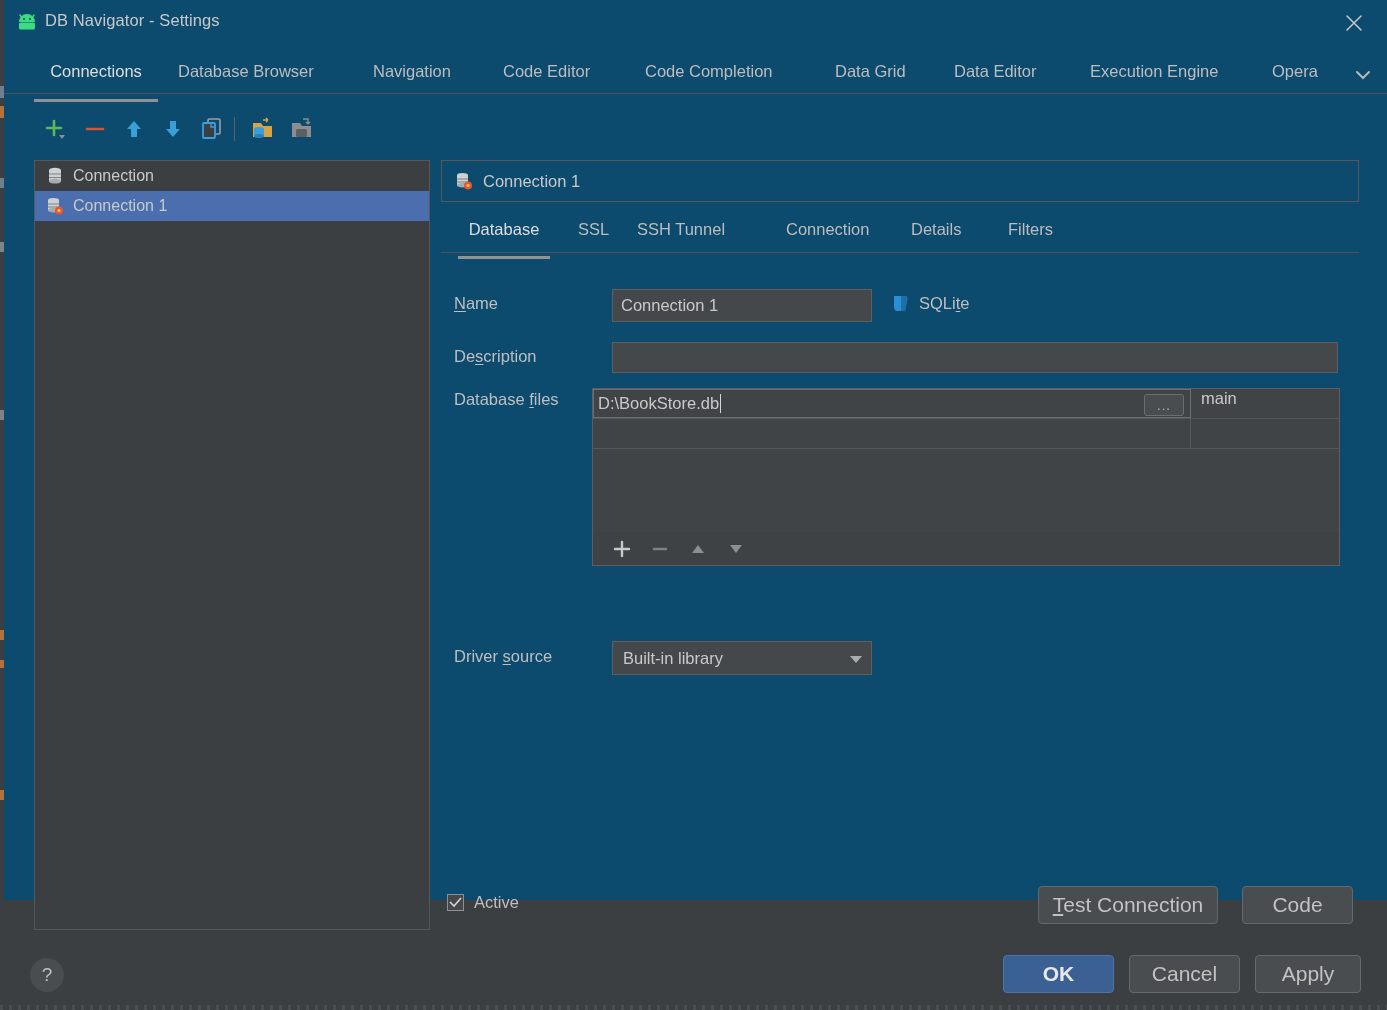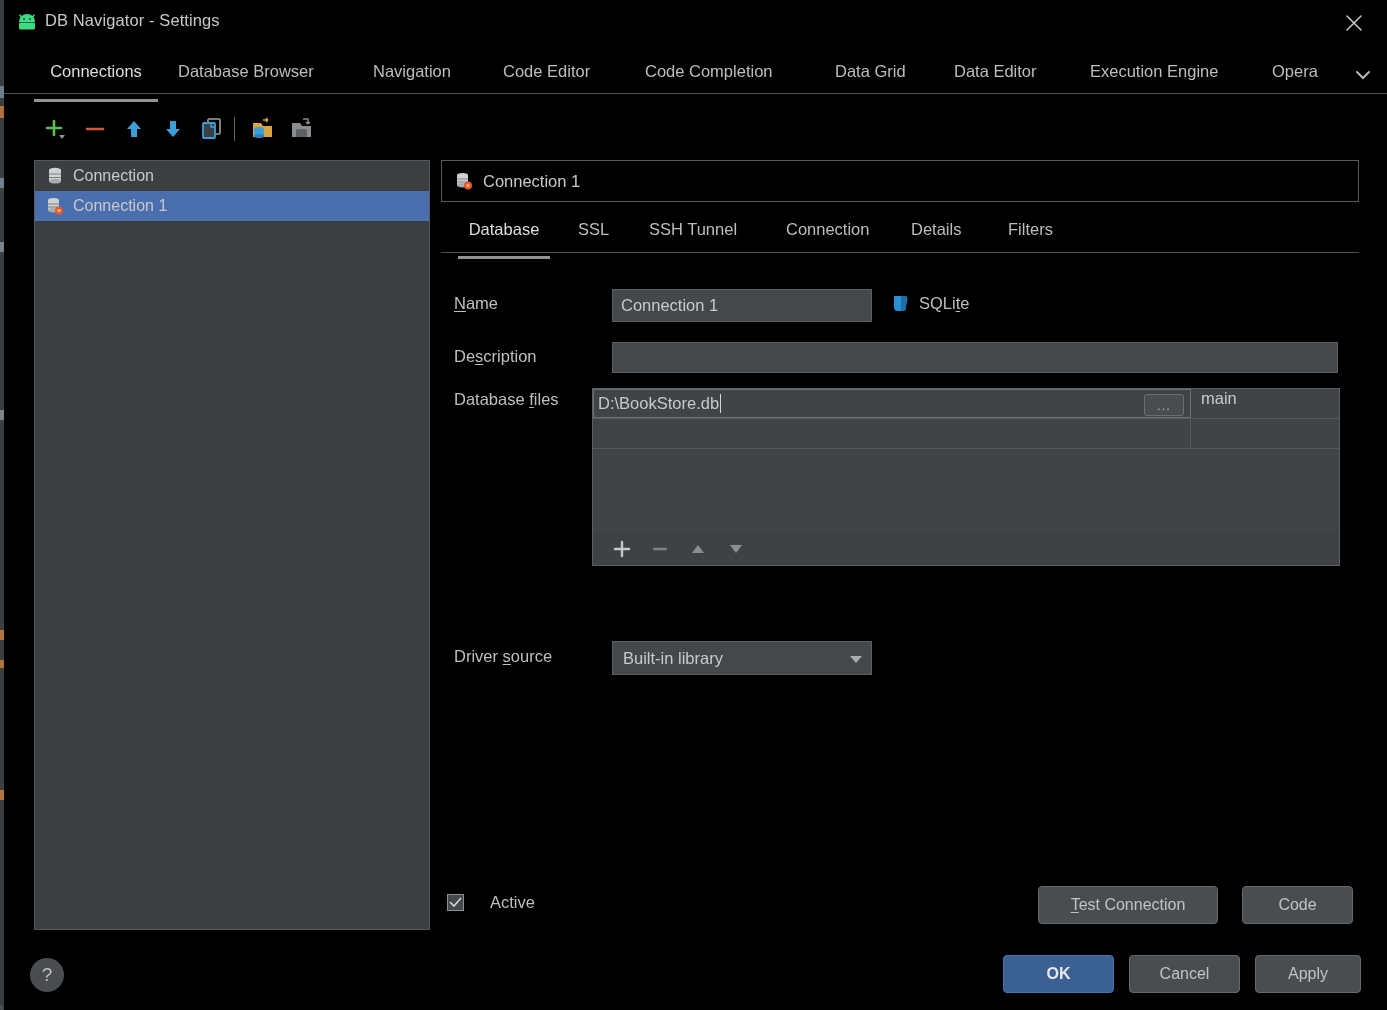--- a/index.html
+++ b/index.html
@@ -46,22 +46,22 @@
   .top-progress {
     position: absolute; left: 499px; top: 0px; width: 374px; height: 5px;
     background: #d6d6d6;
   }
   .top-progress .fill {
     height: 100%; width: 63px; background: #f5a623;
   }
 
   
   .window {
-    position: absolute; left: 4px; top: 0; width: 1383px; height: 1010px;
-    background: #000000;
+    position: absolute; left: 4px; top: 0; width: 1383px; height: 900px;
+    background: #0c4a6e;
   }
 
   
   .titlebar {
     position: absolute; left: 0; top: 0; width: 1383px; height: 46px;
   }
   .title-icon {
     position: absolute; left: 12px; top: 12px; width: 22px; height: 20px;
   }
   .title-text {
@@ -226,27 +226,27 @@
   .active-row {
     position: absolute; left: 443px; top: 893px;
     display: flex; align-items: center; cursor: pointer;
   }
   .checkbox {
     width: 17px; height: 17px; box-sizing: border-box;
     border: 1px solid #8d9194; background: #45484a;
     display: flex; align-items: center; justify-content: center;
     margin-right: 10px;
   }
-  .active-row .lbl { font-size: 16.5px; color: #bfbfbf; margin-left: 16px; }
+  .active-row .lbl { font-size: 16.5px; color: #bfbfbf; }
 
   
   .btn {
     position: absolute; box-sizing: border-box;
     background: #4a4d4f; border: 1px solid #646a6c; border-radius: 4px;
-    color: #c2c2c2; font-size: 16px;
+    color: #c2c2c2; font-size: 21px;
     font-family: "Liberation Sans", sans-serif;
     display: flex; align-items: center; justify-content: center;
     cursor: pointer;
   }
   .btn.primary {
     background: #3b6094; border-color: #4a74b0; color: #e8e8e8; font-weight: bold;
   }
 
   
   .help-btn {
@@ -411,21 +411,21 @@
     <span class="ph-label">Connection 1</span>
   </div>
 
   <div class="sub-tabs">
     <div class="sub-tab active" style="left:17px;width:92px;text-align:center">
       <span>Database</span>
     </div>
     <div class="sub-tab" style="left:137px">
       <span>SSL</span>
     </div>
-    <div class="sub-tab" style="left:208px">
+    <div class="sub-tab" style="left:196px">
       <span>SSH Tunnel</span>
     </div>
     <div class="sub-tab" style="left:345px">
       <span>Connection</span>
     </div>
     <div class="sub-tab" style="left:470px">
       <span>Details</span>
     </div>
     <div class="sub-tab" style="left:567px">
       <span>Filters</span>

